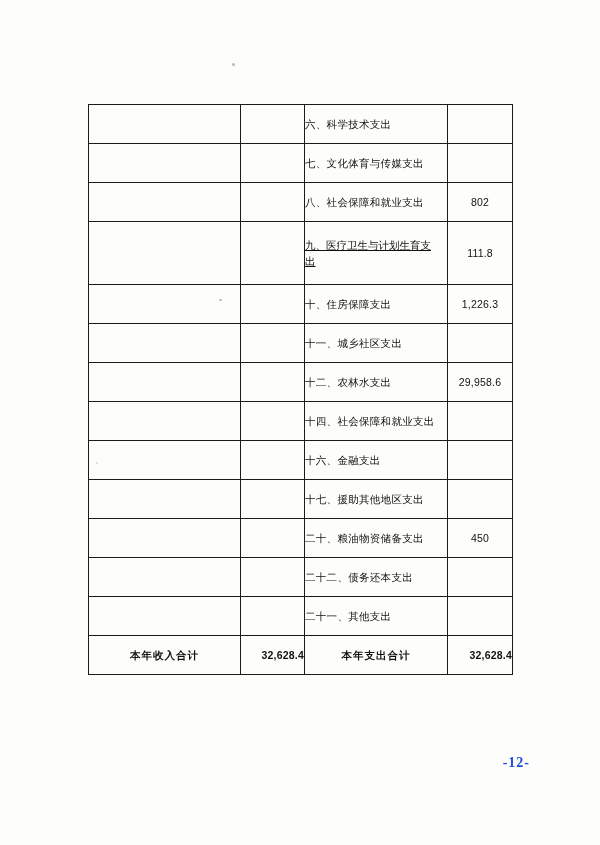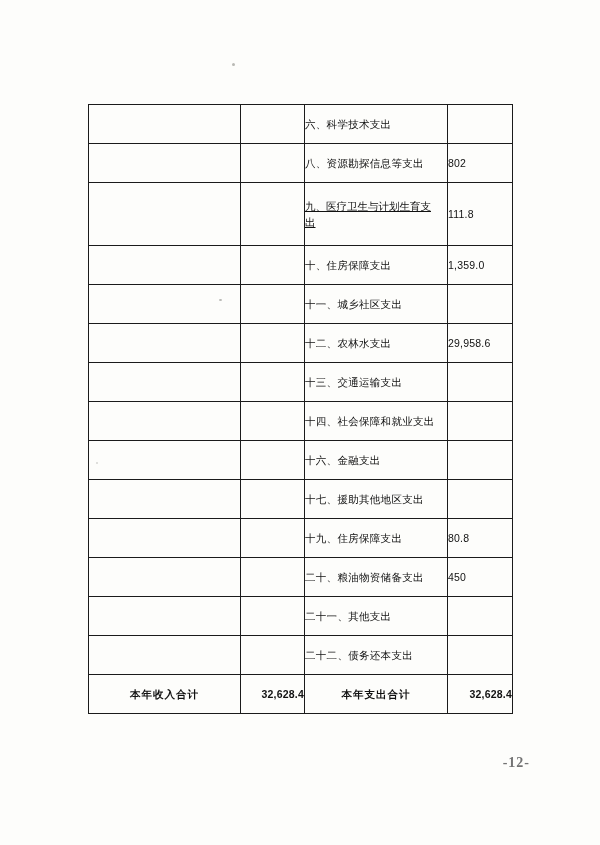--- a/index.html
+++ b/index.html
@@ -52,21 +52,21 @@
   col.c2 { width: 64px; }
   col.c3 { width: 143px; }
   col.c4 { width: 65px; }
 
   .cell-label {
     padding: 0 6px 0 9px;
     letter-spacing: .3px;
     margin-top: 40px;
   }
   .cell-num {
-    text-align: left;
+    text-align: center;
     padding: 0 7px 0 3px;
     font-size: 10.5px;
     letter-spacing: .2px;
   }
   .r-normal td { height: 38px; }
   .r-tall td { height: 62px; }
   .r-total td { height: 38px; }
   .cell-blank { }
 
   .total-label {
@@ -88,21 +88,21 @@
     text-decoration: underline;
   }
 
   .page-number {
     position: absolute;
     right: 70px;
     top: 755px;
     font-size: 14px;
     font-weight: bold;
     letter-spacing: 1px;
-    color: #737373;
+    color: #1d4ed8;
     font-family: "Liberation Serif", serif;
   }
 </style>
 </head>
 <body>
 
 <div class="page">
 
   <div class="speck s1"></div>
   <div class="speck s2"></div>
@@ -118,62 +118,62 @@
       </colgroup>
       <tbody>
 
         <tr class="r-normal">
           <td class="cell-blank"></td>
           <td class="cell-blank cell-num"></td>
           <td class="cell-label">六、科学技术支出</td>
           <td class="cell-num"></td>
         </tr>
 
-
-        <tr class="r-normal">
-          <td class="cell-blank"></td>
-          <td class="cell-blank cell-num"></td>
-          <td class="cell-label">八、资源勘探信息等支出</td>
+        <tr class="r-normal">
+          <td class="cell-blank"></td>
+          <td class="cell-blank cell-num"></td>
+          <td class="cell-label">七、文化体育与传媒支出</td>
+          <td class="cell-num"></td>
+        </tr>
+
+        <tr class="r-normal">
+          <td class="cell-blank"></td>
+          <td class="cell-blank cell-num"></td>
+          <td class="cell-label">八、社会保障和就业支出</td>
           <td class="cell-num">802</td>
         </tr>
 
         <tr class="r-tall">
           <td class="cell-blank"></td>
           <td class="cell-blank cell-num"></td>
           <td class="two-line">九、医疗卫生与计划生育支<br>出</td>
           <td class="cell-num">111.8</td>
         </tr>
 
         <tr class="r-normal">
           <td class="cell-blank"></td>
           <td class="cell-blank cell-num"></td>
           <td class="cell-label">十、住房保障支出</td>
-          <td class="cell-num">1,359.0</td>
+          <td class="cell-num">1,226.3</td>
         </tr>
 
         <tr class="r-normal">
           <td class="cell-blank"></td>
           <td class="cell-blank cell-num"></td>
           <td class="cell-label">十一、城乡社区支出</td>
           <td class="cell-num"></td>
         </tr>
 
         <tr class="r-normal">
           <td class="cell-blank"></td>
           <td class="cell-blank cell-num"></td>
           <td class="cell-label">十二、农林水支出</td>
           <td class="cell-num">29,958.6</td>
         </tr>
 
-        <tr class="r-normal">
-          <td class="cell-blank"></td>
-          <td class="cell-blank cell-num"></td>
-          <td class="cell-label">十三、交通运输支出</td>
-          <td class="cell-num"></td>
-        </tr>
 
         <tr class="r-normal">
           <td class="cell-blank"></td>
           <td class="cell-blank cell-num"></td>
           <td class="cell-label">十四、社会保障和就业支出</td>
           <td class="cell-num"></td>
         </tr>
 
 
         <tr class="r-normal">
@@ -184,45 +184,39 @@
         </tr>
 
         <tr class="r-normal">
           <td class="cell-blank"></td>
           <td class="cell-blank cell-num"></td>
           <td class="cell-label">十七、援助其他地区支出</td>
           <td class="cell-num"></td>
         </tr>
 
 
-        <tr class="r-normal">
-          <td class="cell-blank"></td>
-          <td class="cell-blank cell-num"></td>
-          <td class="cell-label">十九、住房保障支出</td>
-          <td class="cell-num">80.8</td>
-        </tr>
 
         <tr class="r-normal">
           <td class="cell-blank"></td>
           <td class="cell-blank cell-num"></td>
           <td class="cell-label">二十、粮油物资储备支出</td>
           <td class="cell-num">450</td>
         </tr>
 
         <tr class="r-normal">
           <td class="cell-blank"></td>
           <td class="cell-blank cell-num"></td>
+          <td class="cell-label">二十二、债务还本支出</td>
+          <td class="cell-num"></td>
+        </tr>
+
+        <tr class="r-normal">
+          <td class="cell-blank"></td>
+          <td class="cell-blank cell-num"></td>
           <td class="cell-label">二十一、其他支出</td>
-          <td class="cell-num"></td>
-        </tr>
-
-        <tr class="r-normal">
-          <td class="cell-blank"></td>
-          <td class="cell-blank cell-num"></td>
-          <td class="cell-label">二十二、债务还本支出</td>
           <td class="cell-num"></td>
         </tr>
 
 
         <tr class="r-total">
           <td class="total-label">本年收入合计</td>
           <td class="total-num">32,628.4</td>
           <td class="total-label">本年支出合计</td>
           <td class="total-num">32,628.4</td>
         </tr>

